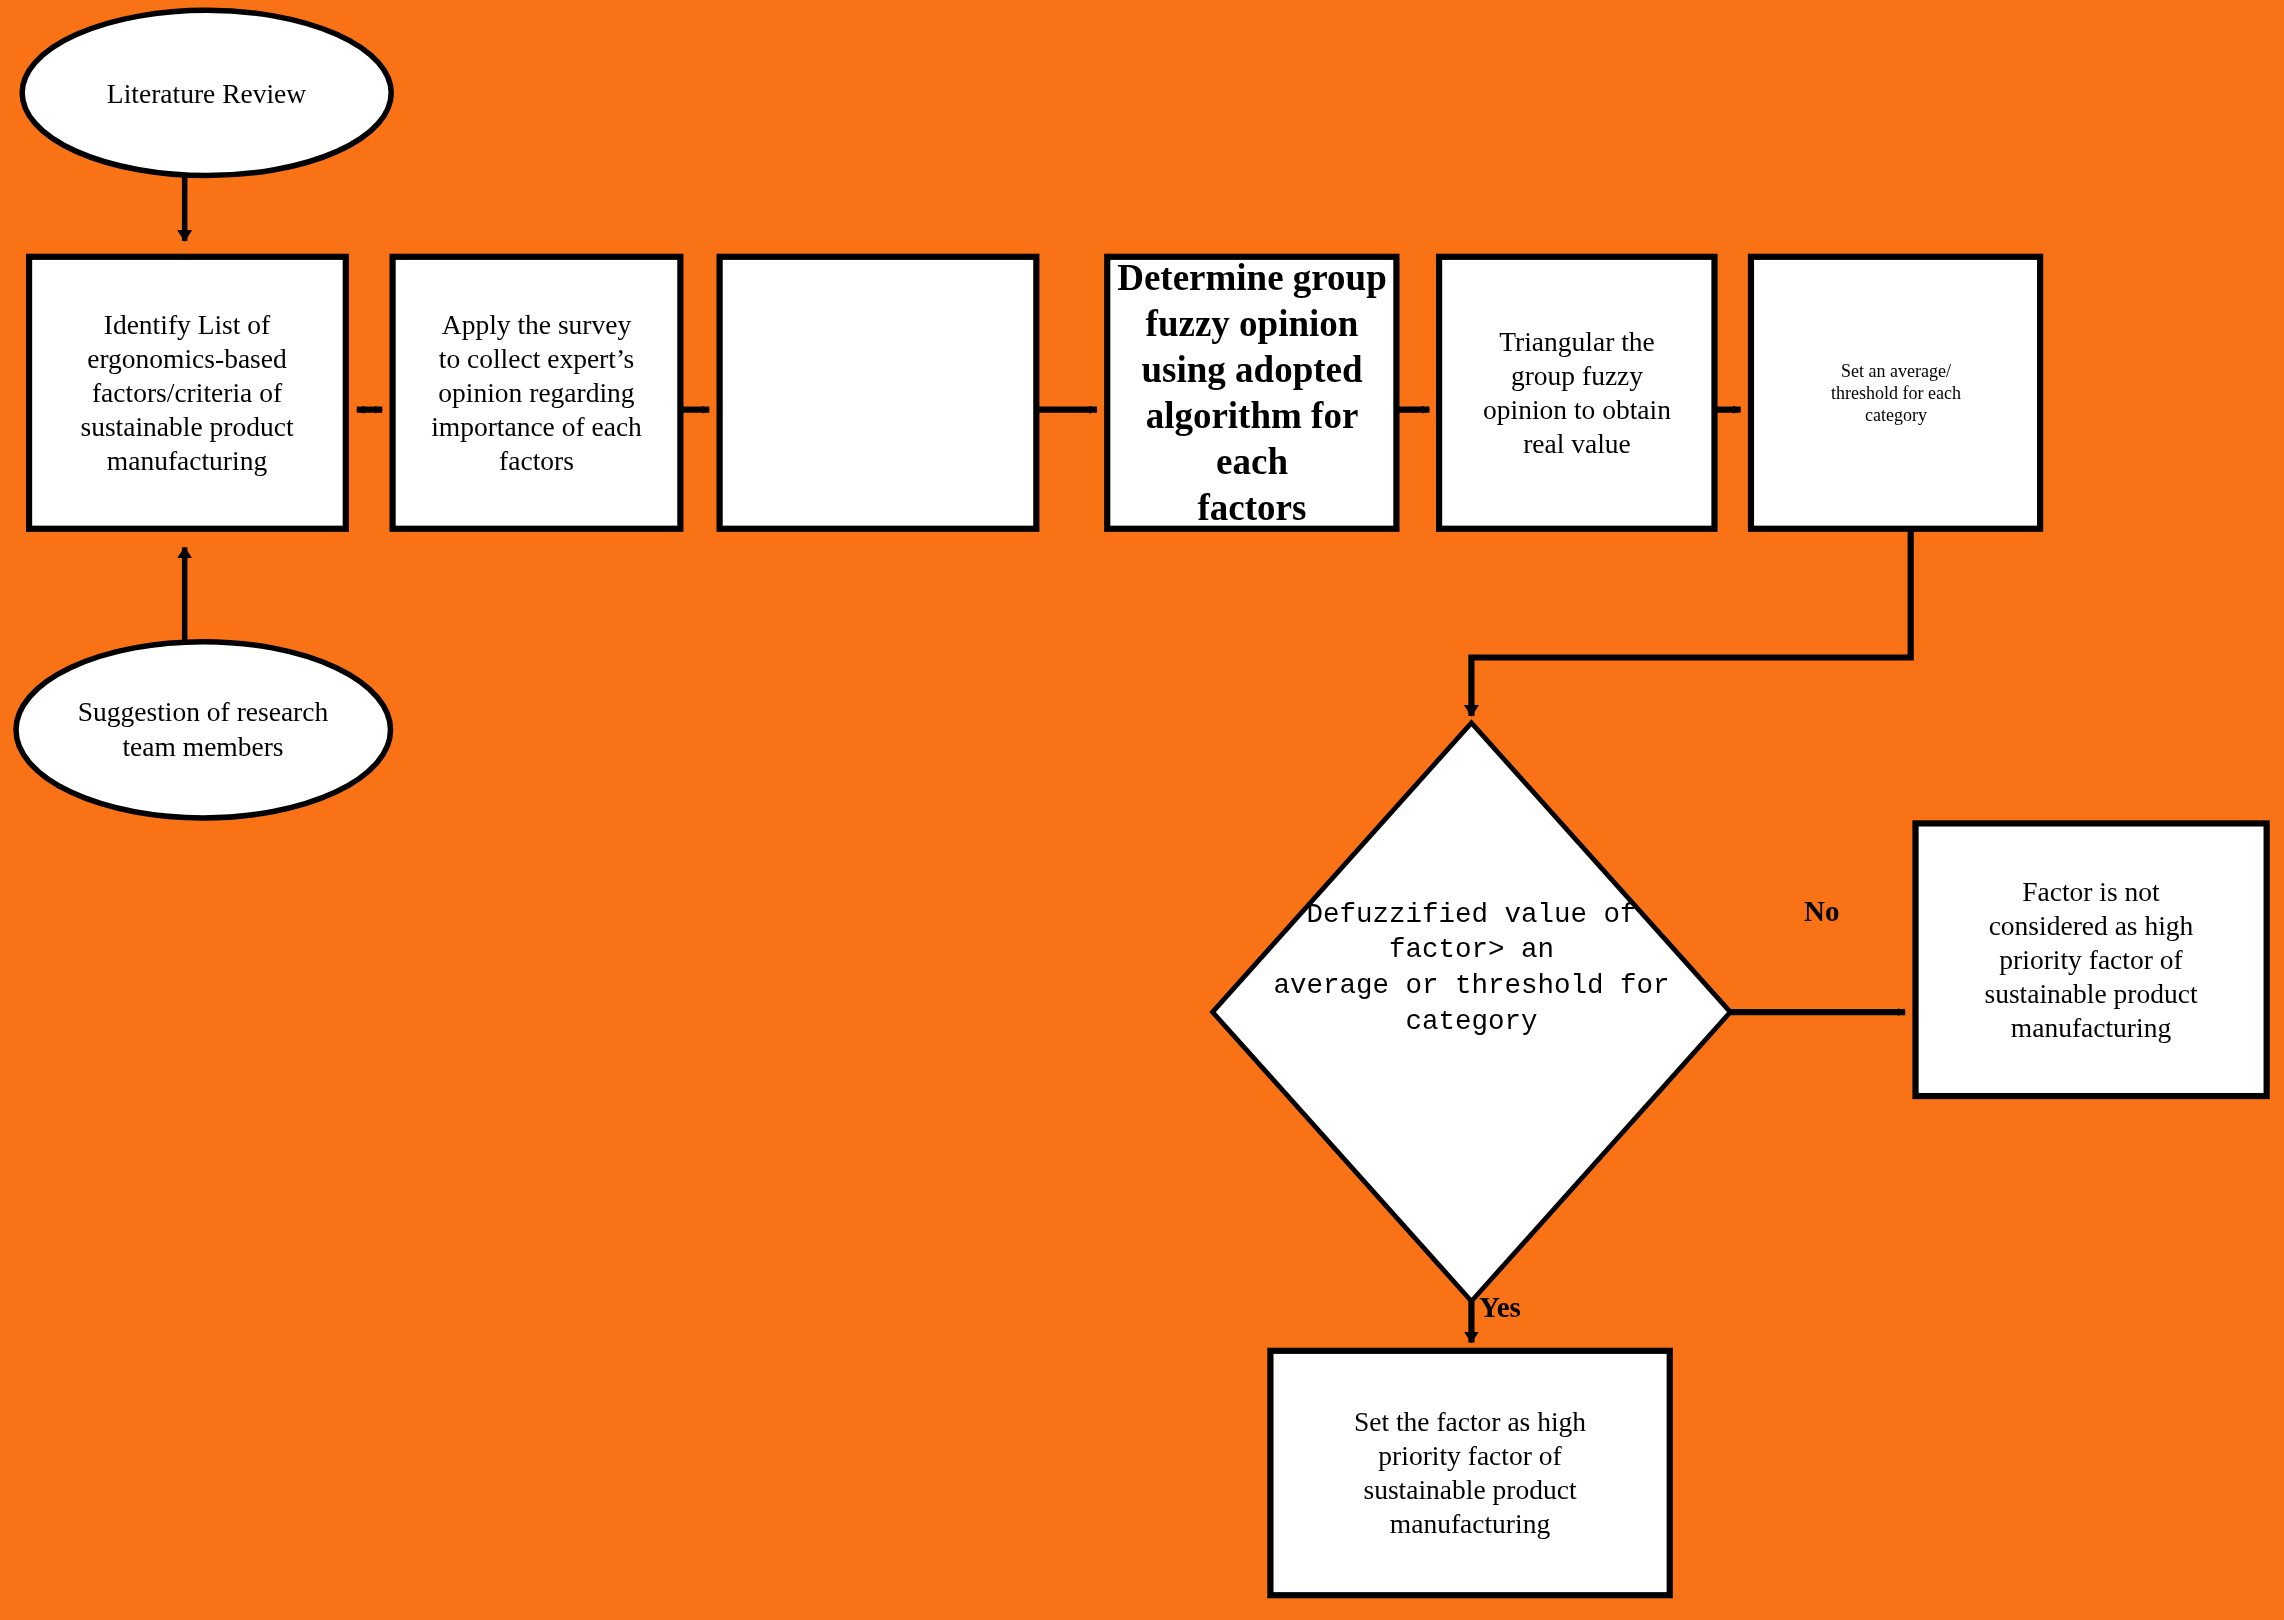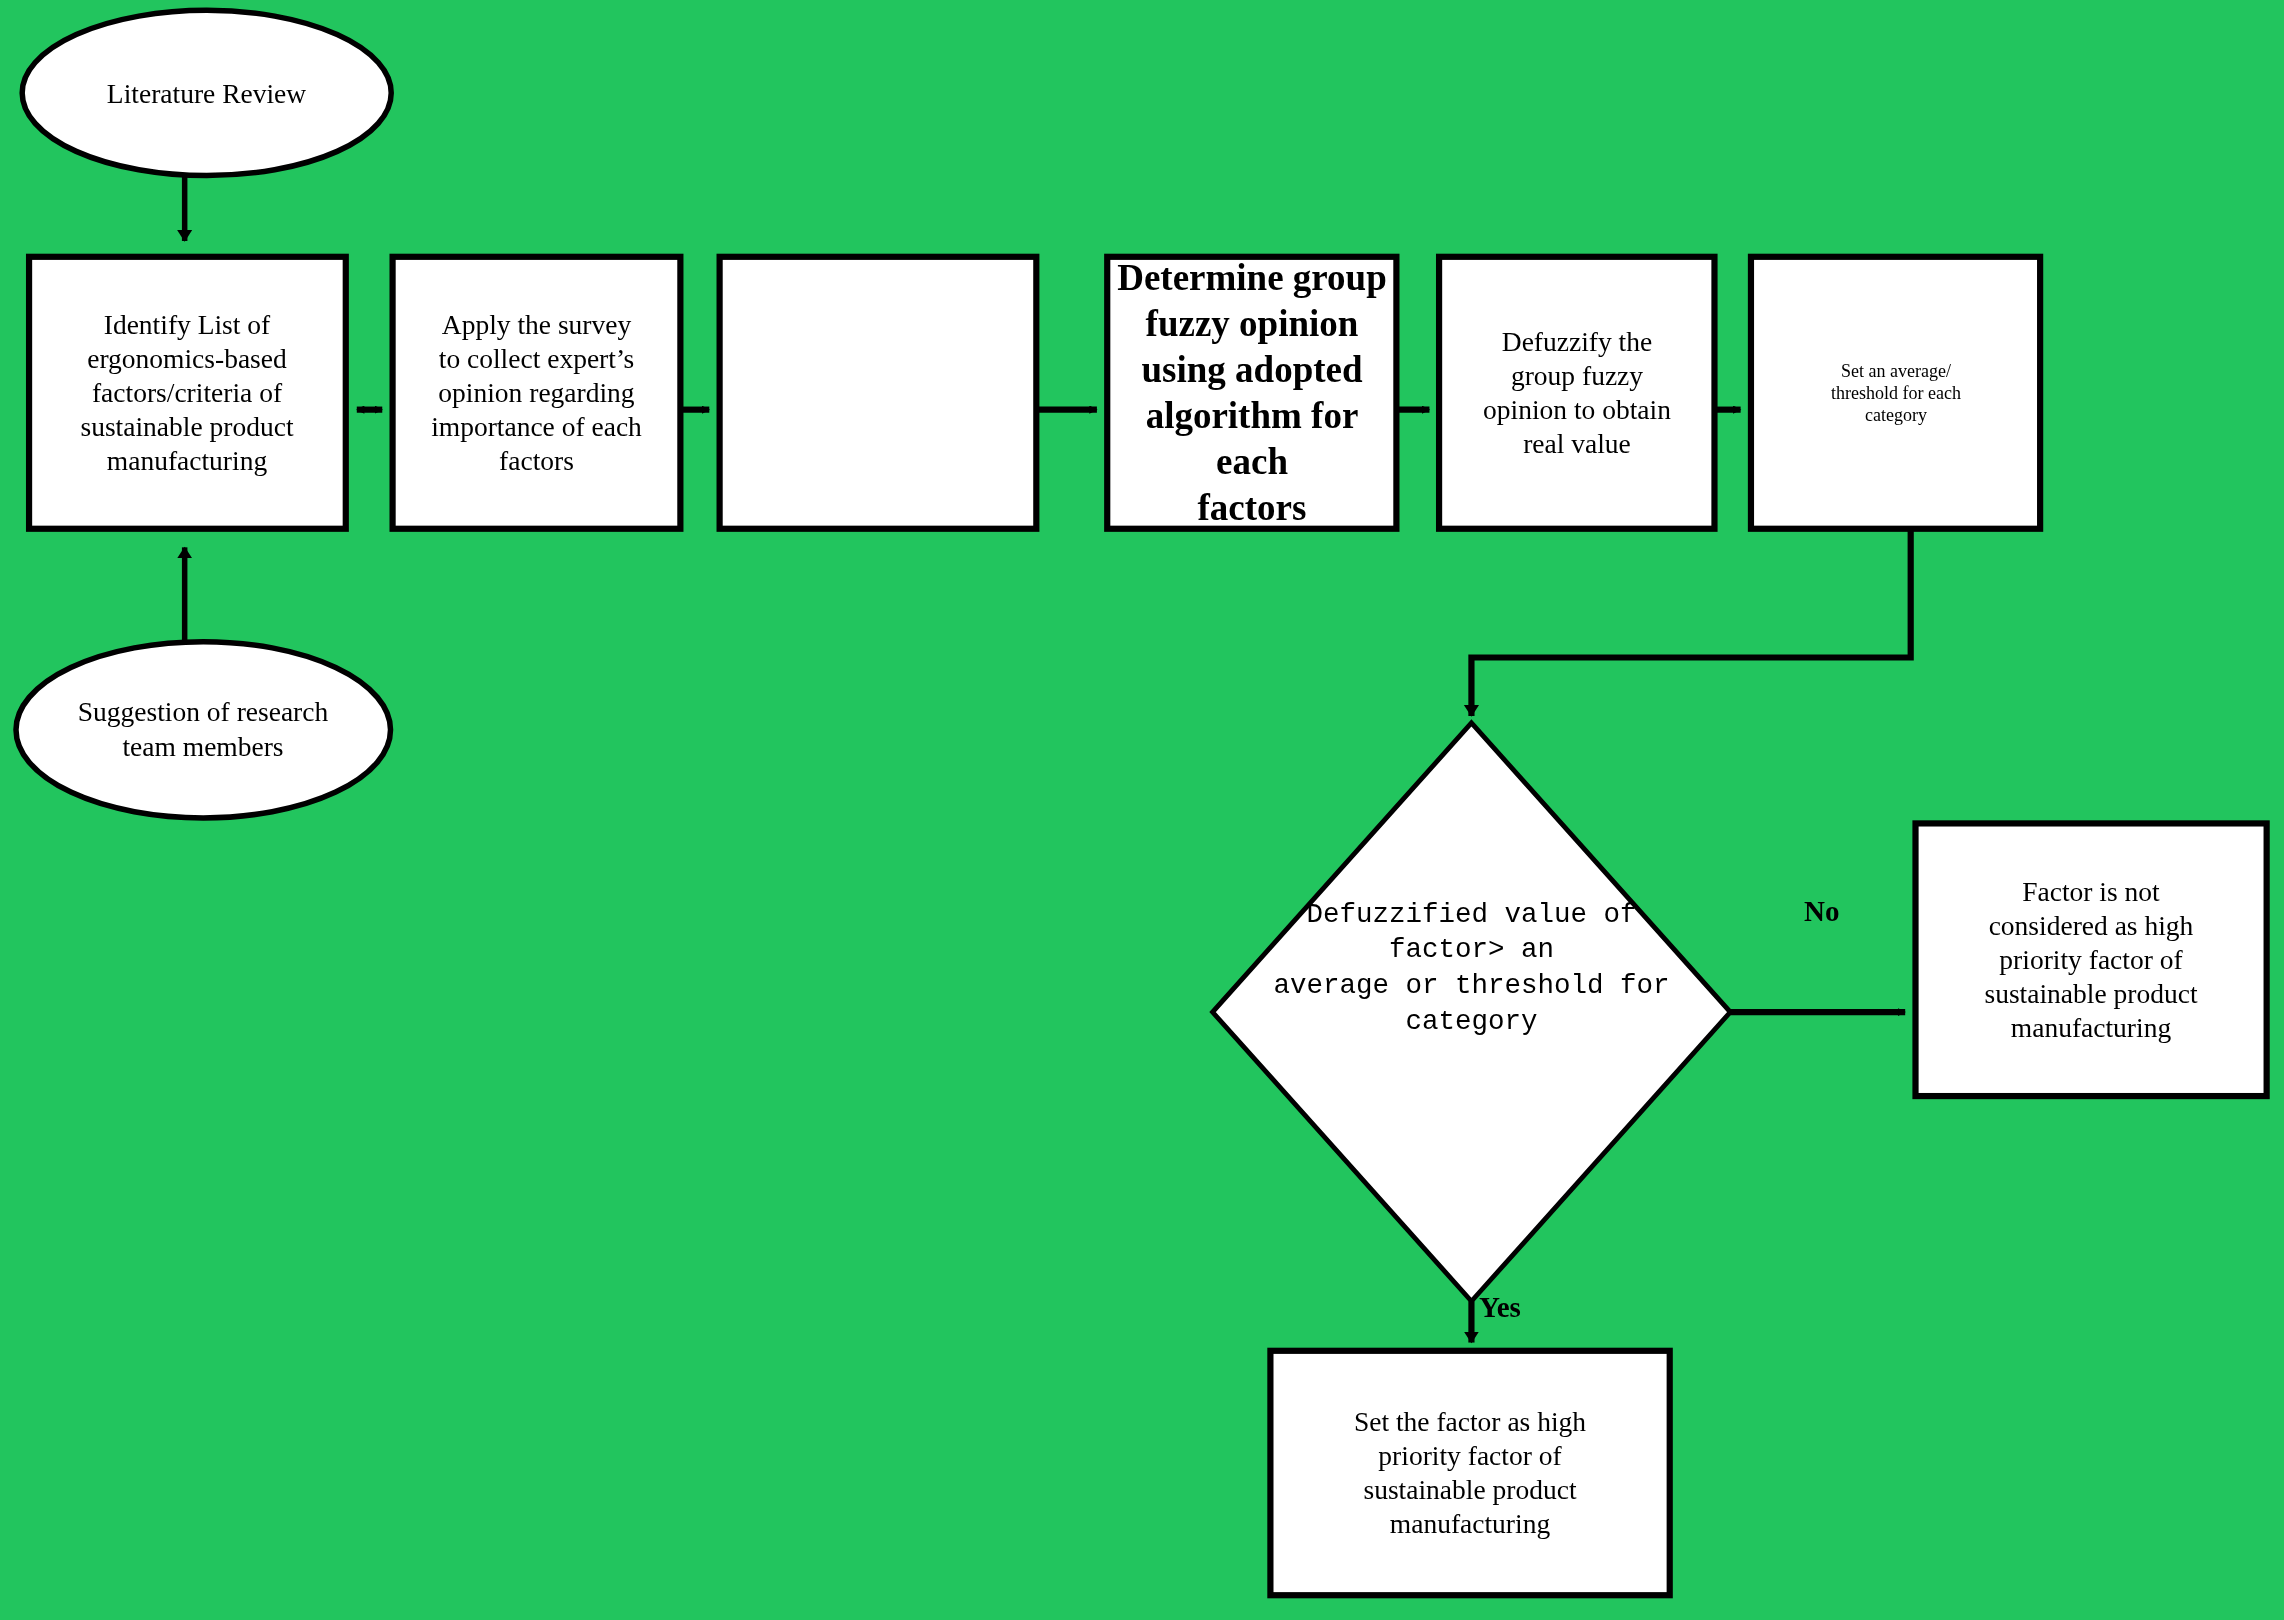--- a/index.html
+++ b/index.html
@@ -4,21 +4,21 @@
 <style>
   html, body {
     margin: 0;
     padding: 0;
     background: #ffffff;
   }
   #stage {
     position: relative;
     width: 2284px;
     height: 1620px;
-    background: #22c55e;
+    background: #f97316;
     overflow: hidden;
     font-family: "Liberation Serif", "DejaVu Serif", serif;
   }
   svg.layer {
     position: absolute;
     left: 0;
     top: 0;
     width: 2284px;
     height: 1620px;
     pointer-events: none;
@@ -116,21 +116,21 @@
 importance of each
 factors</div>
 
 
   <div class="node-text" style="left:1113px; top:265px; width:278px; height:256px; font-size:37px;font-weight:bold;">Determine group
 fuzzy opinion
 using adopted
 algorithm for each
 factors</div>
 
-  <div class="node-text" style="left:1445px; top:265px; width:264px; height:256px; font-size:27.5px;">Defuzzify the
+  <div class="node-text" style="left:1445px; top:265px; width:264px; height:256px; font-size:27.5px;">Triangular the
 group fuzzy
 opinion to obtain
 real value</div>
 
   <div class="node-text" style="left:1757px; top:265px; width:278px; height:256px; font-size:18px;">Set an average/
 threshold for each
 category</div>
 
   <div class="node-text" style="left:1243px; top:923px; width:457px; height:90px; font-size:27.5px; line-height:1.30;font-family:Liberation Mono, monospace;">Defuzzified value of factor&gt; an
 average or threshold for category</div>

